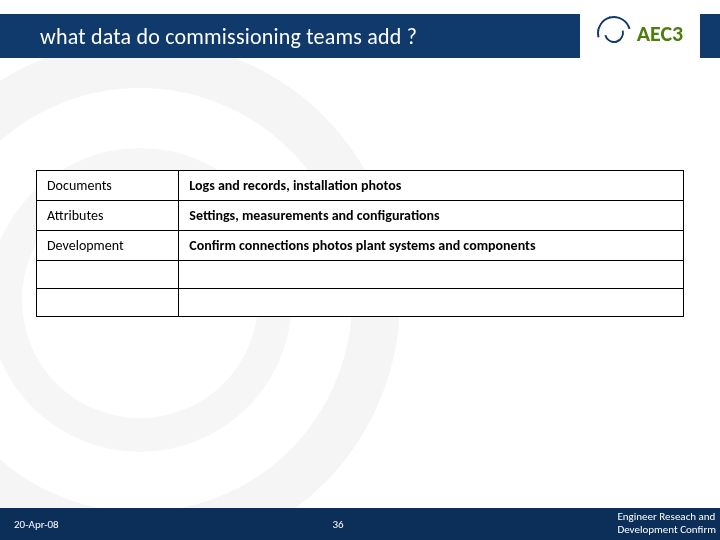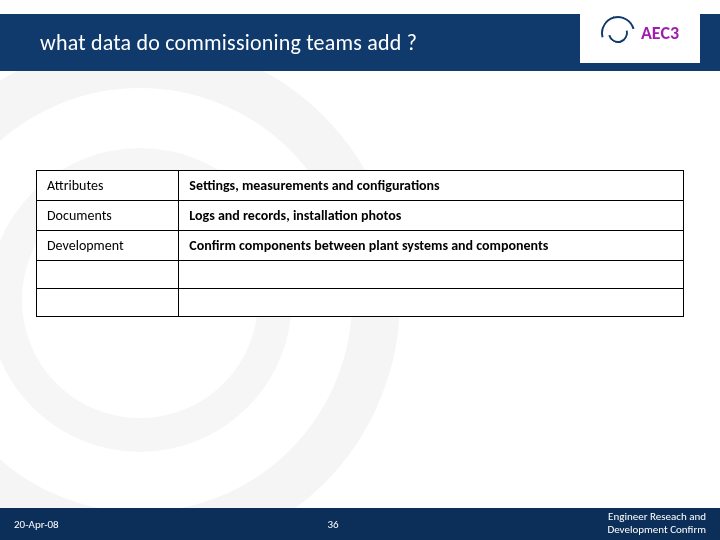--- a/index.html
+++ b/index.html
@@ -20,21 +20,21 @@
   .bg-swirl::after {
     content: "";
     position: absolute;
     top: 60px; left: 60px; right: 60px; bottom: 60px;
     border: 34px solid rgba(0,0,0,0.035);
     border-radius: 50%;
   }
   .titlebar {
     position: absolute;
     top: 14px; left: 0; right: 0;
-    height: 57px;
+    height: 44px;
     background: #0f3a6b;
     display: flex;
     align-items: center;
     padding-left: 40px;
     z-index: 2;
   }
   .titlebar h1 {
     color: #fff;
     font-size: 22px;
     font-weight: 400;
@@ -68,23 +68,23 @@
   }
   .logo-swirl::after {
     content: "";
     width: 16px; height: 16px;
     border: 2px solid #0f3a6b;
     border-radius: 50%;
     border-top-color: transparent;
     border-left-color: transparent;
   }
   .logo-text {
-    color: #a21caf;
+    color: #4d7c0f;
     font-weight: 600;
-    font-size: 18px;
+    font-size: 22px;
   }
   .content {
     position: absolute;
     top: 170px;
     left: 36px; right: 36px;
     z-index: 2;
   }
   table {
     width: 100%;
     border-collapse: collapse;
@@ -108,21 +108,21 @@
     height: 32px;
     background: #0c2f59;
     color: #fff;
     display: flex;
     align-items: center;
     font-size: 11px;
     z-index: 2;
   }
   .footer .date { padding-left: 14px; flex: 0 0 auto; text-align: center; }
   .footer .page { flex: 1 1 auto; text-align: center; }
-  .footer .org  { padding-right: 14px; text-align: right; line-height: 1.15; flex: 0 0 auto; }
+  .footer .org  { padding-right: 4px; line-height: 1.15; flex: 0 0 auto; }
 </style>
 </head>
 <body>
 
 <div class="bg-swirl"></div>
 
 <div class="titlebar">
   <h1>what data do commissioning teams add ?</h1>
 </div>
 
@@ -130,30 +130,30 @@
   <div class="logo">
     <span class="logo-swirl"></span>
     <span class="logo-text">AEC3</span>
   </div>
 </div>
 
 <div class="content">
   <table>
     <tbody>
       <tr>
+        <td class="col-key"><span>Documents</span></td>
+        <td class="col-val"><span>Logs and records, installation photos</span></td>
+      </tr>
+      <tr>
         <td class="col-key"><span>Attributes</span></td>
         <td class="col-val"><span>Settings, measurements and configurations</span></td>
       </tr>
       <tr>
-        <td class="col-key"><span>Documents</span></td>
-        <td class="col-val"><span>Logs and records, installation photos</span></td>
-      </tr>
-      <tr>
         <td class="col-key"><span>Development</span></td>
-        <td class="col-val"><span>Confirm components between plant systems and components</span></td>
+        <td class="col-val"><span>Confirm connections photos plant systems and components</span></td>
       </tr>
       <tr>
         <td class="col-key"><span></span></td>
         <td class="col-val"><span></span></td>
       </tr>
       <tr>
         <td class="col-key"><span></span></td>
         <td class="col-val"><span></span></td>
       </tr>
     </tbody>

